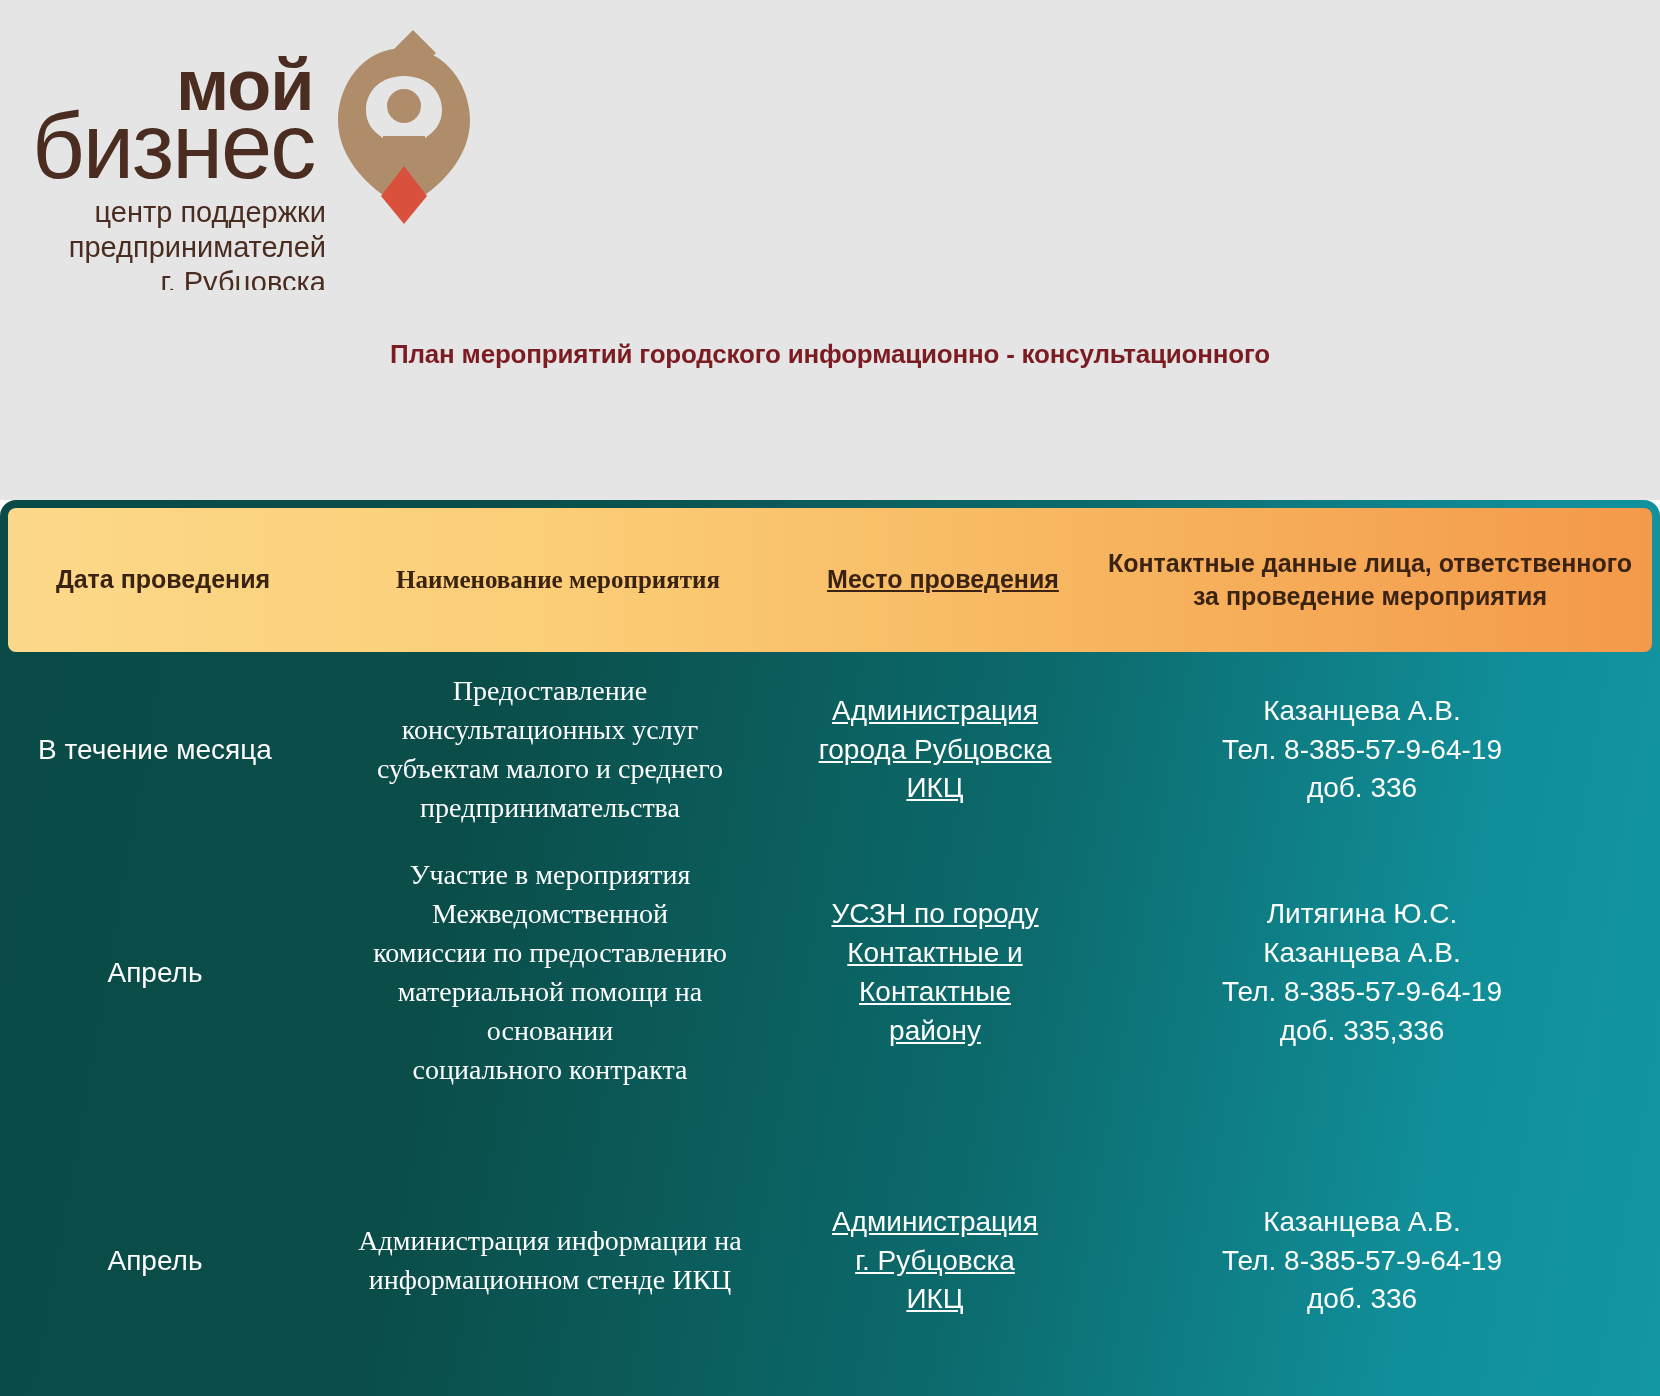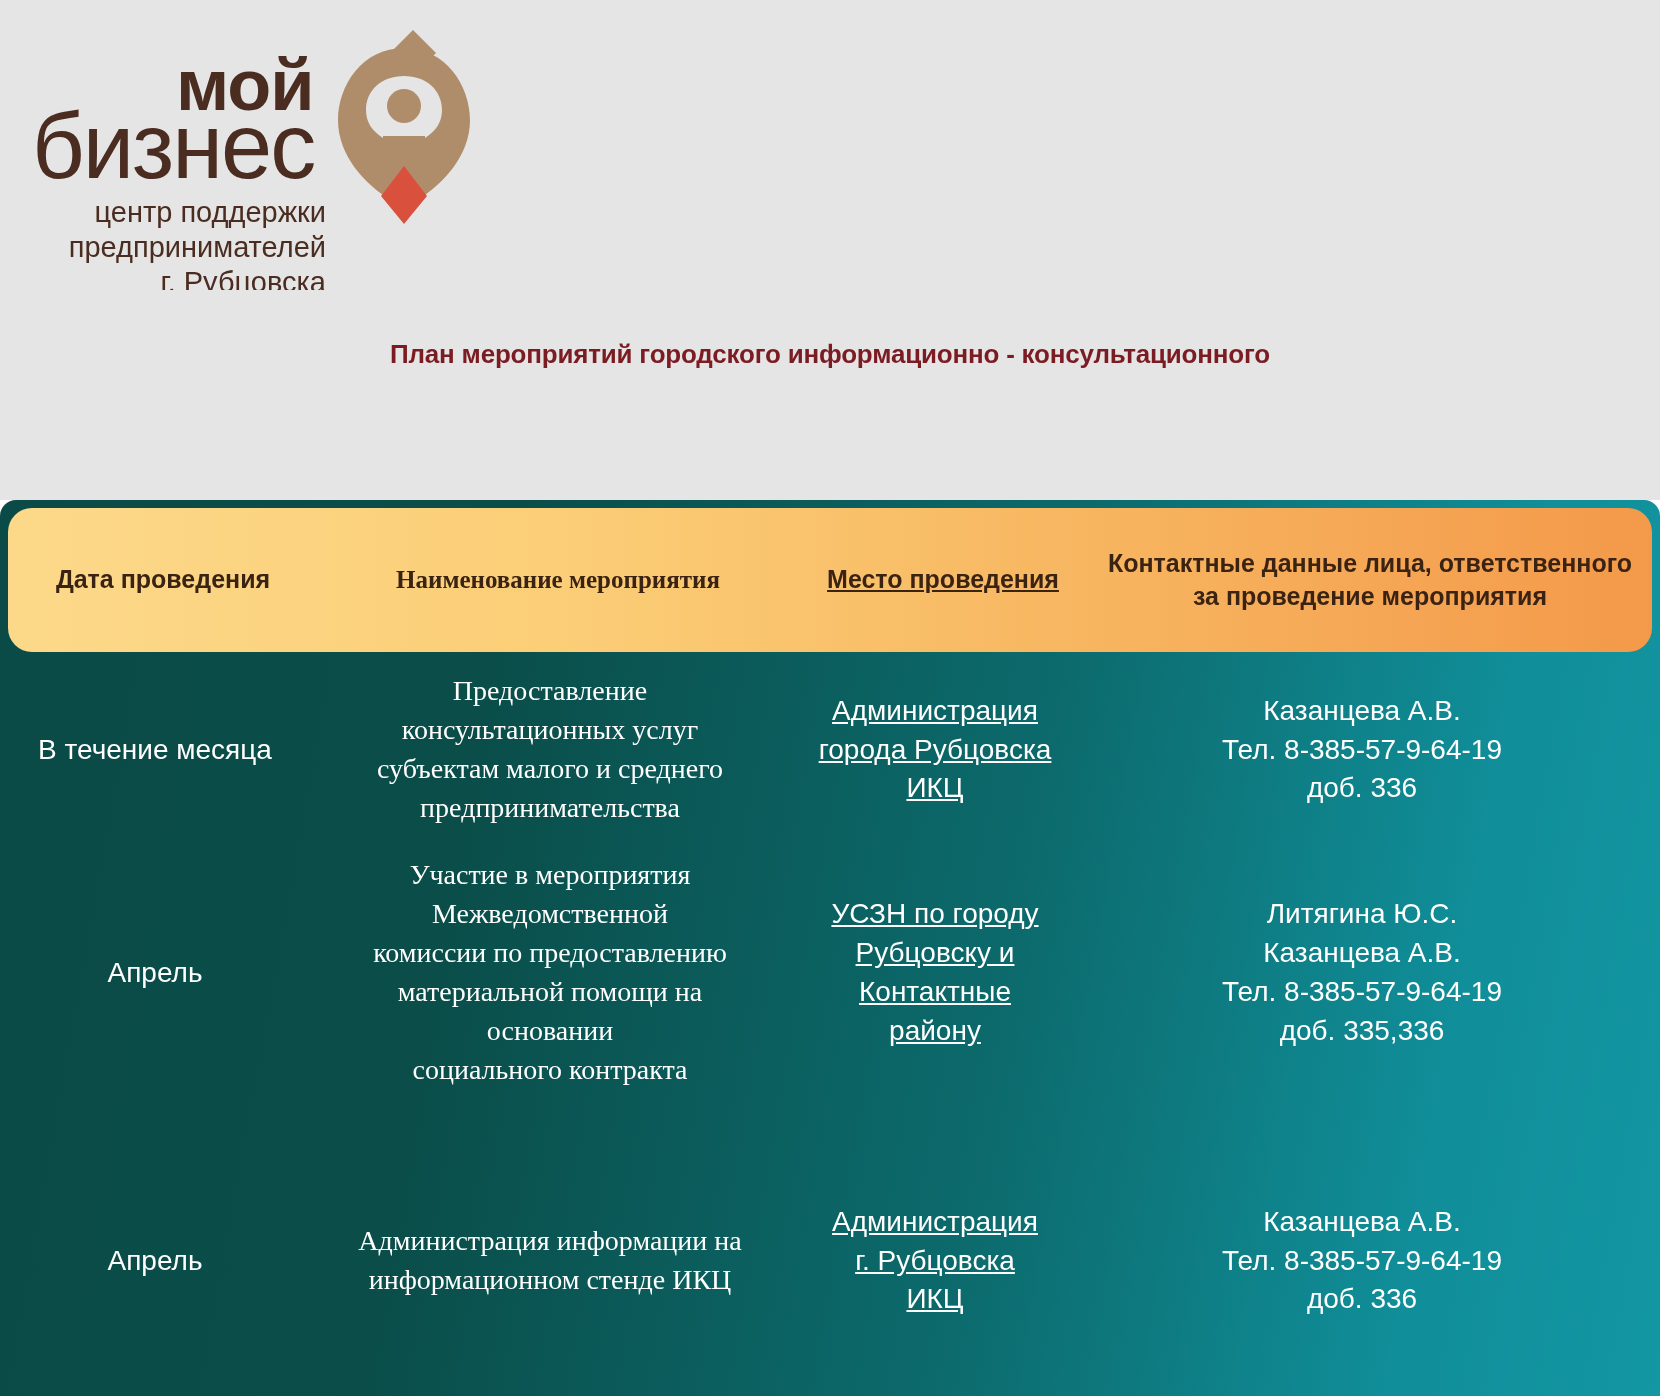--- a/index.html
+++ b/index.html
@@ -57,21 +57,21 @@
     height: 896px;
   }
 
   .table-head {
     position: absolute;
     left: 8px;
     top: 8px;
     width: 1644px;
     height: 144px;
     background: linear-gradient(90deg, #fcd98a 0%, #fbcd76 35%, #f7b25d 70%, #f3994a 100%);
-    border-radius: 24px;
+    border-radius: 8px;
     display: flex;
     align-items: center;
     box-sizing: border-box;
     z-index: 2;
   }
 
   .table-body {
     position: absolute;
     left: 0;
     top: 0;
@@ -178,21 +178,21 @@
       <div class="cell c2">
         <span class="ln">Участие в мероприятия</span>
         <span class="ln">Межведомственной</span>
         <span class="ln">комиссии по предоставлению</span>
         <span class="ln">материальной помощи на</span>
         <span class="ln">основании</span>
         <span class="ln">социального контракта</span>
       </div>
       <div class="cell c3">
         <span class="ln">УСЗН по городу</span>
-        <span class="ln">Рубцовску и</span>
+        <span class="ln">Контактные и</span>
         <span class="ln">Контактные</span>
         <span class="ln">району</span>
       </div>
       <div class="cell c4">
         <span class="ln">Литягина Ю.С.</span>
         <span class="ln">Казанцева А.В.</span>
         <span class="ln">Тел. 8-385-57-9-64-19</span>
         <span class="ln">доб. 335,336</span>
       </div>
     </div>

